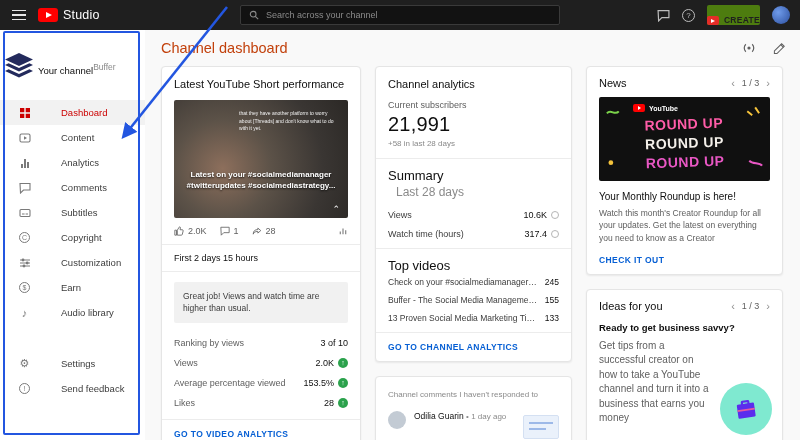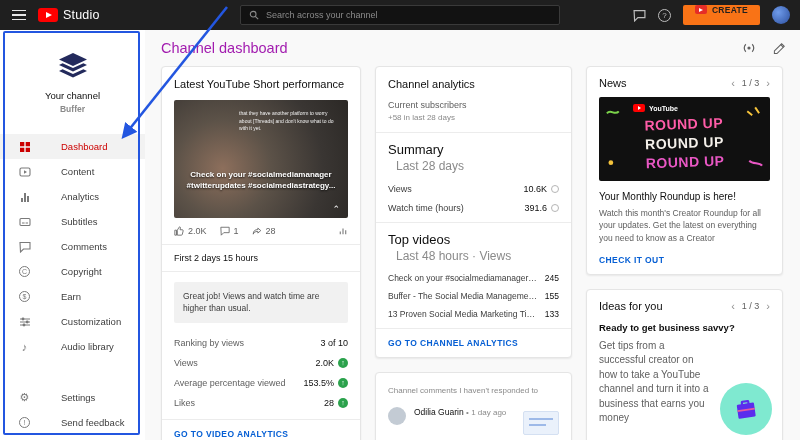--- a/index.html
+++ b/index.html
@@ -30,51 +30,51 @@
   .searchbox svg { flex:0 0 auto; }
   .searchbox input {
     background:transparent; border:none; outline:none; color:#ddd;
     font-size:9px; width:100%; font-family:"Liberation Sans", sans-serif;
   }
   .searchbox input::placeholder { color:#8a8a8a; }
   .top-right { position:absolute; right:10px; top:0; height:30px; display:flex; align-items:center; gap:12px; }
   .tb-icon { color:#bdbdbd; display:flex; align-items:center; cursor:pointer; }
   .help-circle { width:13px; height:13px; border:1px solid #bdbdbd; border-radius:50%;
     color:#bdbdbd; font-size:8px; display:flex; align-items:center; justify-content:center; cursor:pointer;}
-  .create-btn { height:20px; background:#f97316; border-radius:2px; display:flex; align-items:flex-start;
-    gap:5px; padding:0 12px; cursor:pointer; }
+  .create-btn { height:20px; background:#4d7c0f; border-radius:2px; display:flex; align-items:flex-end;
+    gap:5px; padding:0 0; cursor:pointer; }
   .create-cam { width:12px; height:9px; background:#e52d27; border-radius:2px; position:relative;}
   .create-cam::after{ content:""; position:absolute; left:4px; top:2.5px;
     border-left:4px solid #fff; border-top:2px solid transparent; border-bottom:2px solid transparent;}
   .create-label { font-size:8.5px; font-weight:700; color:#1f1f1f; letter-spacing:.3px;}
   .avatar { width:18px; height:18px; border-radius:50%;
     background:radial-gradient(circle at 35% 35%, #6f9bea, #2c4f9e); cursor:pointer;}
 
   
   .content-row { display:flex; height:410px; }
 
   
   .sidebar { width:145px; background:#fff; height:410px; flex:0 0 auto; padding-top:4px; }
-  .channel { display:flex; flex-direction:column; align-items:center; padding:16px 0 12px; cursor:pointer;}
+  .channel { display:flex; align-items:center; padding:16px 0 12px; cursor:pointer;}
   .channel-label { font-size:9.5px; color:#0f0f0f; margin-top:10px; }
-  .channel-sub { font-size:8.5px; color:#8a8a8a; margin-top:3px;font-weight:bold; }
+  .channel-sub { font-size:8.5px; color:#8a8a8a; margin-top:3px; }
   .menu { margin-top:8px; }
   .menu-item { display:flex; align-items:center; gap:30px; height:25px; padding-left:18px;
     font-size:9.5px; color:#3c3c3c; cursor:pointer; }
   .menu-item .mi { width:13px; height:13px; color:#7a7a7a; display:flex; align-items:center; justify-content:center; font-size:11px; }
   .menu-item.active { background:#f2f2f2; color:#c00; font-weight:500;}
   .menu-item.active .mi { color:#c00; }
   .menu-footer { margin-top:26px; }
   .glyph-circle { width:11px; height:11px; border:1px solid currentColor; border-radius:50%;
      font-size:7px; display:flex; align-items:center; justify-content:center; }
 
   
   .main { flex:1; background:#f9f9f9; height:410px; overflow:hidden; padding:10px 14px 0 16px; }
   .main-header { display:flex; align-items:center; margin-bottom:10px; }
-  .main-title { font-size:14.5px; font-weight:400; color:#a21caf; }
+  .main-title { font-size:14.5px; font-weight:400; color:#c2410c; }
   .mh-icons { margin-left:auto; display:flex; gap:16px; color:#606060; align-items:center; }
   .mh-icons > span { cursor:pointer; display:flex; }
 
   .columns { display:flex; gap:14px; align-items:flex-start; }
   .col { display:flex; flex-direction:column; gap:14px; }
   .col1 { width:200px; } .col2 { width:197px; } .col3 { width:197px; }
   .card { background:#fff; border:1px solid #e5e5e5; border-radius:4px;
     box-shadow:0 1px 2px rgba(0,0,0,.07); overflow:hidden; }
   .card-title { font-size:11px; font-weight:500; color:#0f0f0f; }
   .card-head { padding:11px 12px 8px; }
@@ -231,56 +231,56 @@
           <span class="mi">
             <svg width="12" height="12" viewBox="0 0 12 12" fill="currentColor">
                 <path d="M2 11V7h2v4zM5 11V2h2v9zM8 11V5h2v6z"></path>
               </svg>
           </span>
           <span>Analytics</span>
         </div>
         <div class="menu-item">
           <span class="mi">
             <svg width="12" height="12" viewBox="0 0 12 12">
+                <path d="M1 1.5h10v6.5H4.5L1.5 11z" fill="none" stroke="currentColor" stroke-width="1.1"></path>
+              </svg>
+          </span>
+          <span>Comments</span>
+        </div>
+        <div class="menu-item">
+          <span class="mi">
+            <svg width="12" height="12" viewBox="0 0 12 12">
                 <rect x="1" y="2.5" width="10" height="7" rx="1" fill="none" stroke="currentColor" stroke-width="1.1"></rect>
                 <path d="M3 7h2.6M6.6 7H9" stroke="currentColor" stroke-width="1.1"></path>
               </svg>
           </span>
           <span>Subtitles</span>
         </div>
         <div class="menu-item">
           <span class="mi">
-            <svg width="12" height="12" viewBox="0 0 12 12">
-                <path d="M1 1.5h10v6.5H4.5L1.5 11z" fill="none" stroke="currentColor" stroke-width="1.1"></path>
-              </svg>
-          </span>
-          <span>Comments</span>
-        </div>
-        <div class="menu-item">
-          <span class="mi">
             <span class="glyph-circle">C</span>
           </span>
           <span>Copyright</span>
-        </div>
-        <div class="menu-item">
-          <span class="mi">
-            <span class="glyph-circle">$</span>
-          </span>
-          <span>Earn</span>
         </div>
         <div class="menu-item">
           <span class="mi">
             <svg width="12" height="12" viewBox="0 0 12 12">
                 <path d="M1 3h10M1 6h10M1 9h10" stroke="currentColor" stroke-width="1"></path>
                 <circle cx="4" cy="3" r="1.4" fill="currentColor"></circle>
                 <circle cx="8.2" cy="6" r="1.4" fill="currentColor"></circle>
                 <circle cx="5" cy="9" r="1.4" fill="currentColor"></circle>
               </svg>
           </span>
           <span>Customization</span>
+        </div>
+        <div class="menu-item">
+          <span class="mi">
+            <span class="glyph-circle">$</span>
+          </span>
+          <span>Earn</span>
         </div>
         <div class="menu-item">
           <span class="mi">♪</span>
           <span>Audio library</span>
         </div>
 
         <div class="menu-footer">
           <div class="menu-item">
             <span class="mi">⚙</span>
             <span>Settings</span>
@@ -316,21 +316,21 @@
 
       <div class="columns">
 
         <div class="col col1">
           <div class="card">
             <div class="card-head">
               <div class="card-title">Latest YouTube Short performance</div>
             </div>
             <div class="thumb">
               <div class="thumb-cap">that they have another platform to worry about [Threads] and don't know what to do with it yet.</div>
-              <div class="thumb-main">Check on your #socialmediamanager #twitterupdates #socialmediastrategy...</div>
+              <div class="thumb-main">Latest on your #socialmediamanager #twitterupdates #socialmediastrategy...</div>
               <div class="thumb-caret">⌃</div>
             </div>
             <div class="short-stats">
               <span class="grp">
                 <svg width="10" height="10" viewBox="0 0 12 12">
                     <path d="M1 5h2v6H1zM4 11V5l2.2-3.6c.5-.8 1.6-.3 1.5.6L7.3 4.5H10c.7 0 1.2.7 1 1.4l-1.1 4.3c-.1.5-.6.8-1 .8z" fill="none" stroke="#606060" stroke-width="1"></path>
                   </svg>
                 <span>2.0K</span>
               </span>
               <span class="grp">
@@ -382,41 +382,41 @@
           </div>
         </div>
 
         <div class="col col2">
           <div class="card">
             <div class="card-head">
               <div class="card-title">Channel analytics</div>
             </div>
             <div class="an-pad">
               <div class="subs-label">Current subscribers</div>
+              <div class="subs-value">21,991</div>
               <div class="subs-delta">+58 in last 28 days</div>
             </div>
             <div class="divider"></div>
             <div class="an-pad">
               <div class="sec-title">Summary</div>
               <div class="sec-sub">Last 28 days</div>
               <div class="arow">
                 <span>Views</span>
                 <span class="val">10.6K</span>
                 <span class="mini-info"></span>
               </div>
               <div class="arow" style="padding-bottom:9px">
                 <span>Watch time (hours)</span>
-                <span class="val">391.6</span>
+                <span class="val">317.4</span>
                 <span class="mini-info"></span>
               </div>
             </div>
             <div class="divider"></div>
             <div class="an-pad">
               <div class="sec-title">Top videos</div>
-              <div class="sec-sub">Last 48 hours · Views</div>
               <div class="trow">
                 <span class="lbl">Check on your #socialmediamanager #twitterupda...</span>
                 <span class="val">245</span>
               </div>
               <div class="trow">
                 <span class="lbl">Buffer - The Social Media Management Tool for S...</span>
                 <span class="val">155</span>
               </div>
               <div class="trow" style="padding-bottom:9px">
                 <span class="lbl">13 Proven Social Media Marketing Tips for Small B...</span>

